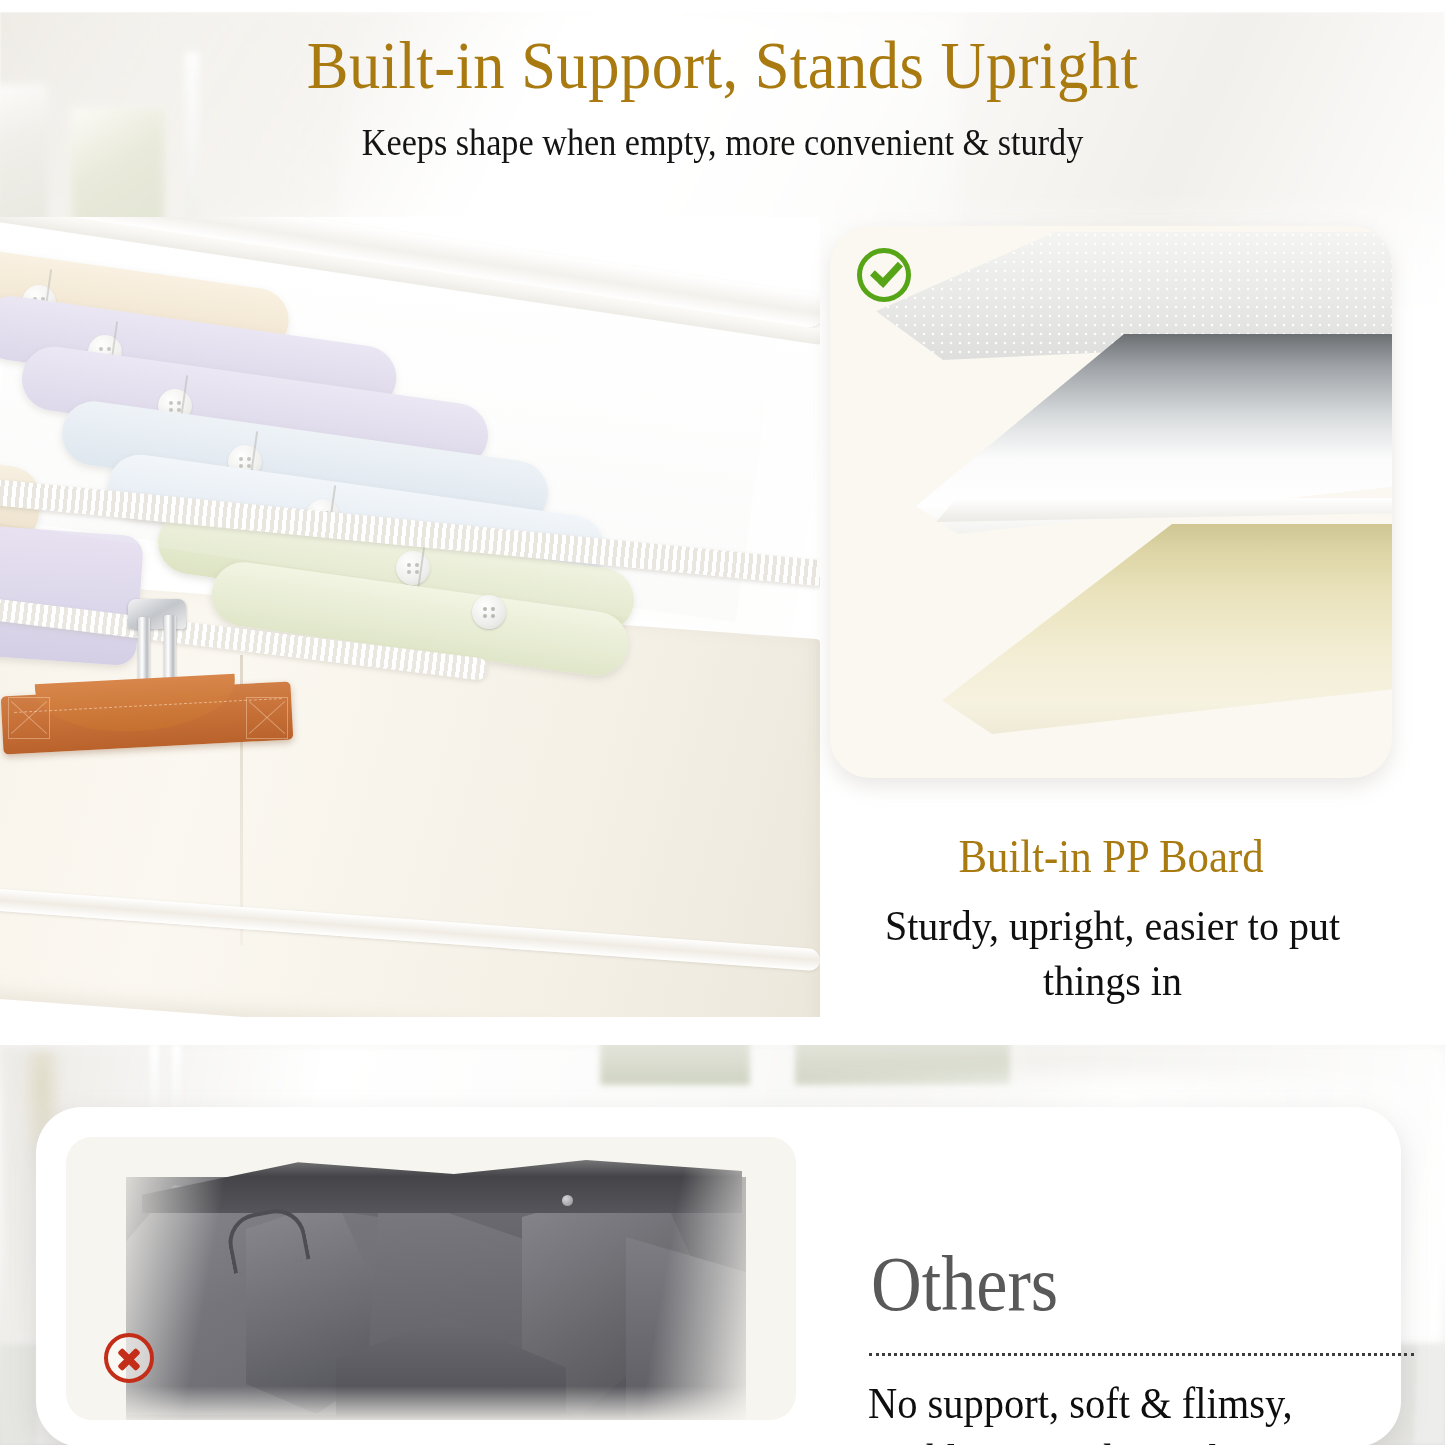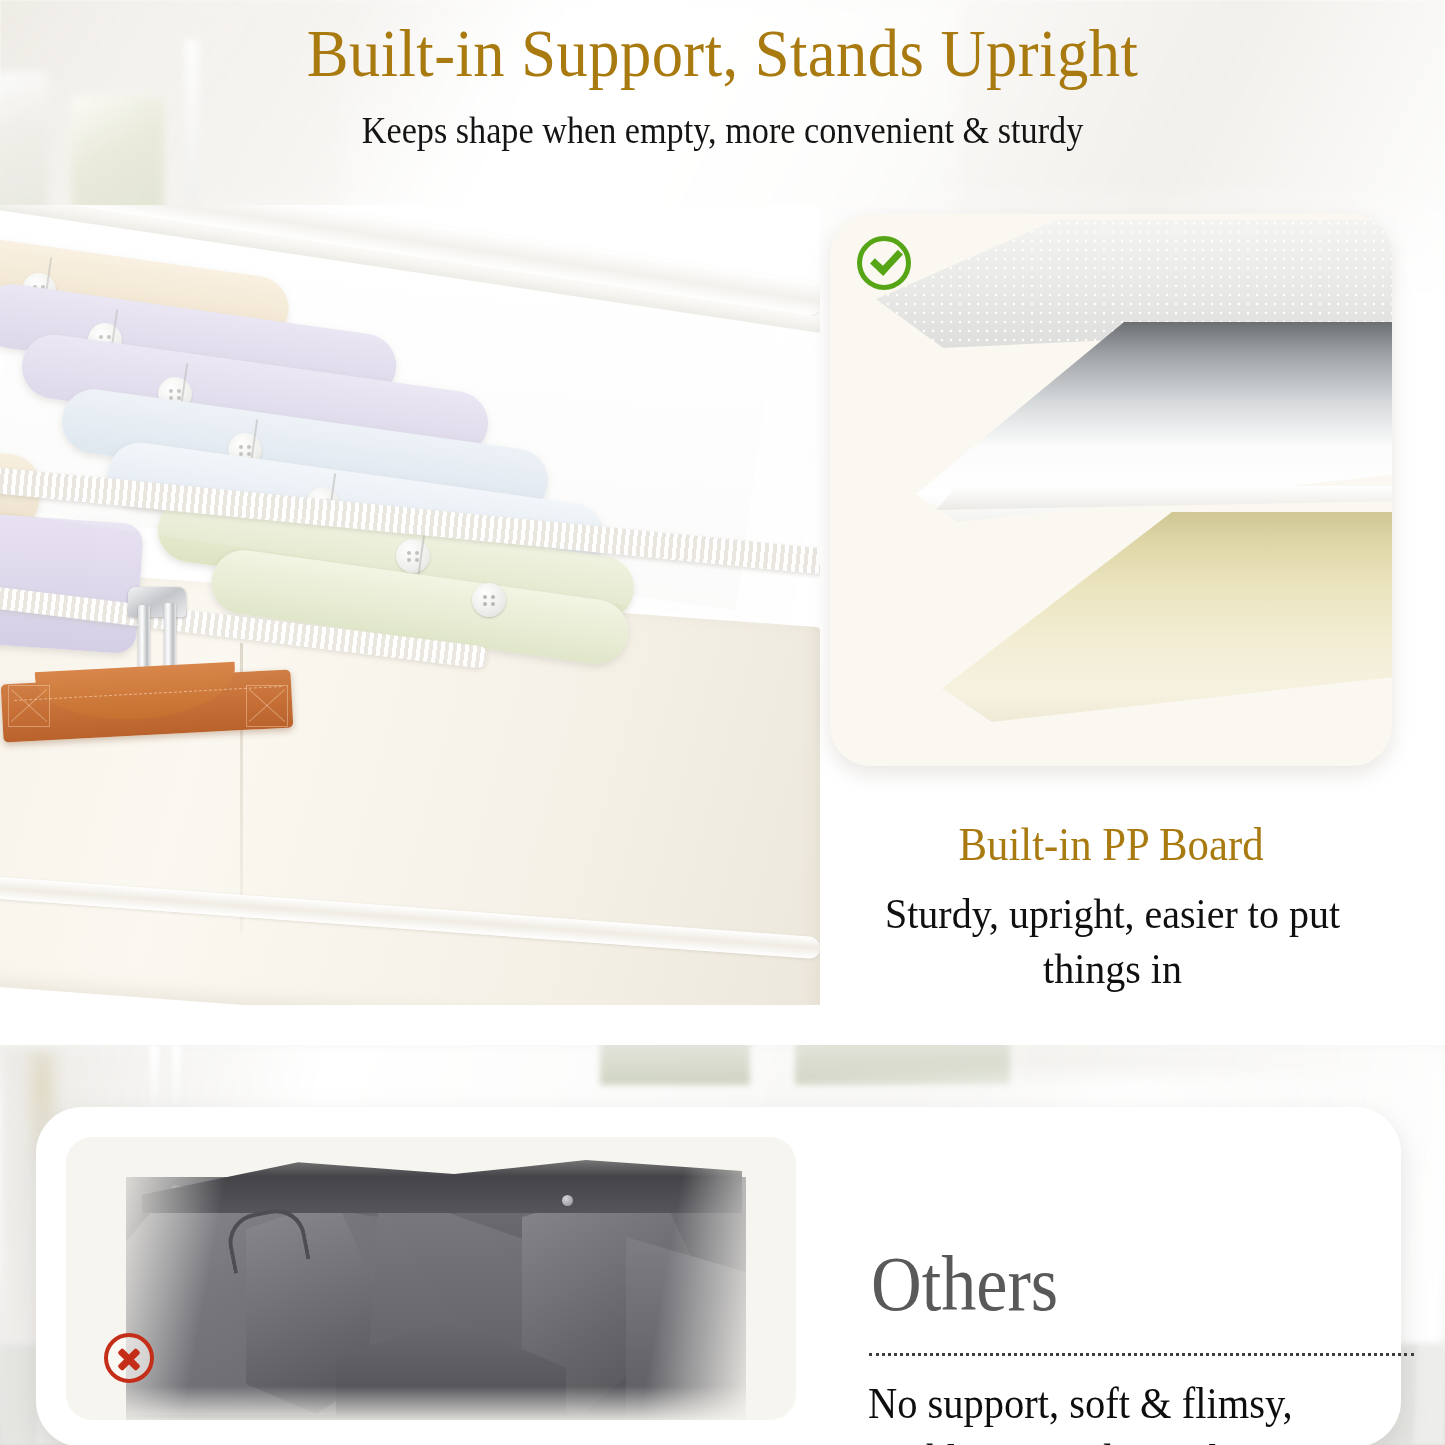--- a/index.html
+++ b/index.html
@@ -14,21 +14,21 @@
     position: relative;
     width: 1445px;
     height: 1445px;
     overflow: hidden;
     background: #ffffff;
   }
 
   
   .top-section {
     position: absolute;
-    left: 0; top: 0;
+    left: 0; top: 12px;
     width: 1445px;
     height: 1045px;
     overflow: hidden;
     background: #ffffff;
   }
   
   .room-bg-top {
     position: absolute;
     left: 0; top: 0;
     width: 1445px; height: 330px;

